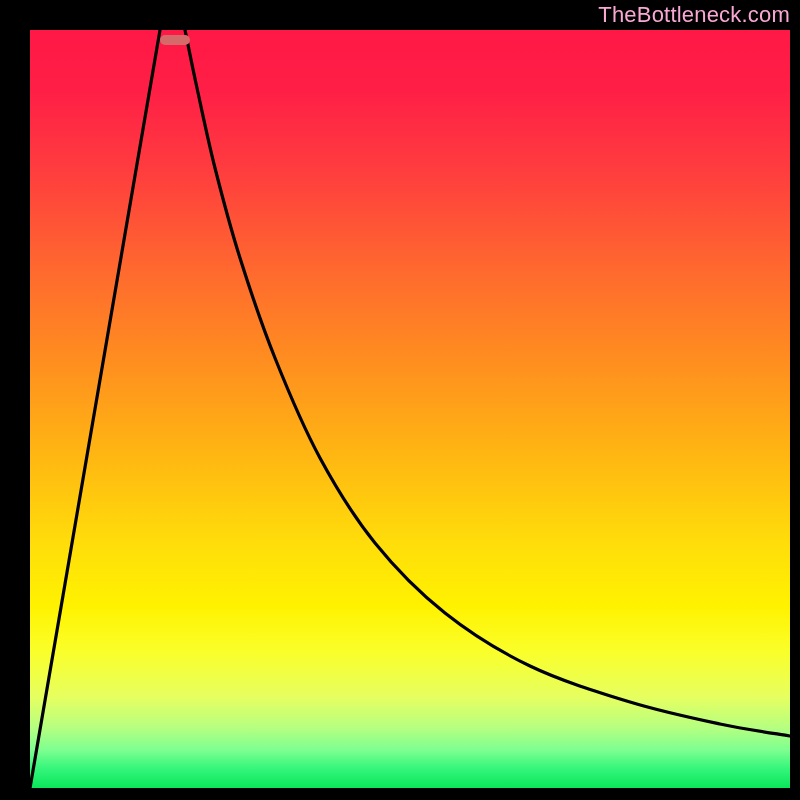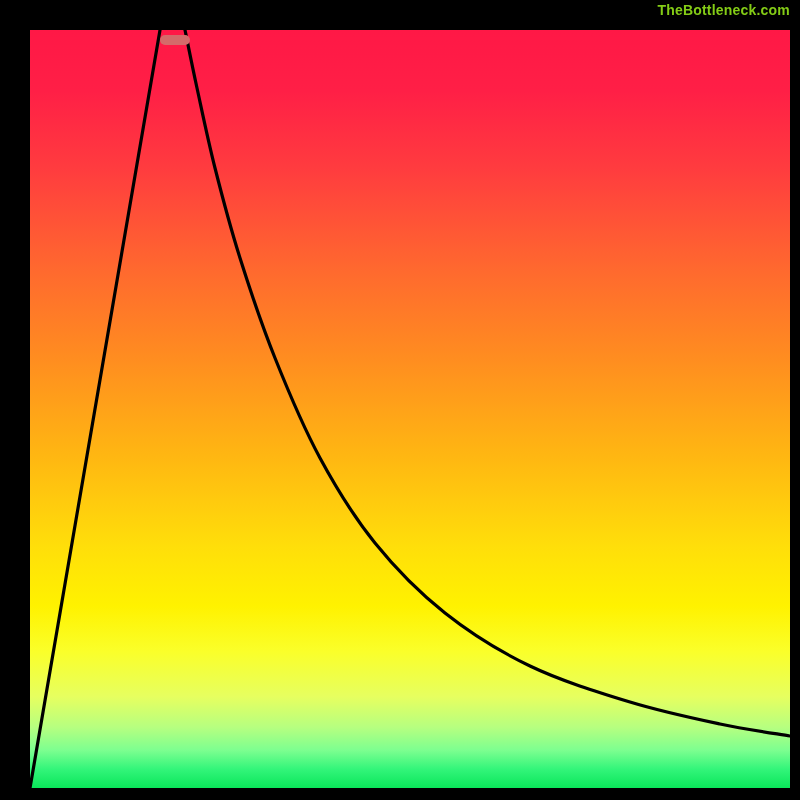--- a/index.html
+++ b/index.html
@@ -14,23 +14,23 @@
   .frame {
     position: relative;
     width: 800px;
     height: 800px;
     background: #000;
   }
   .watermark {
     position: absolute;
     top: 2px;
     right: 10px;
-    color: #84cc16;
-    font-size: 14px;
-    font-weight: 700;
+    color: #f9a8d4;
+    font-size: 22px;
+    font-weight: 400;
     letter-spacing: 0.2px;
     z-index: 10;
   }
   .plot {
     position: absolute;
     left: 30px;
     top: 30px;
     width: 760px;
     height: 758px;
     overflow: hidden;

